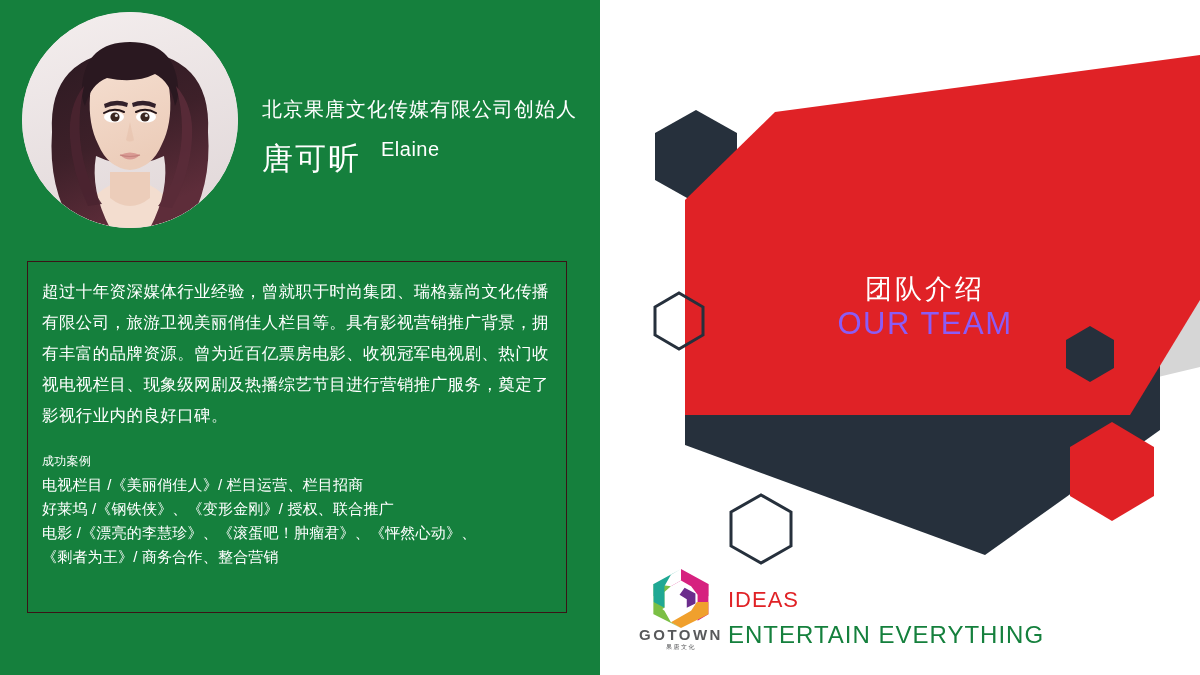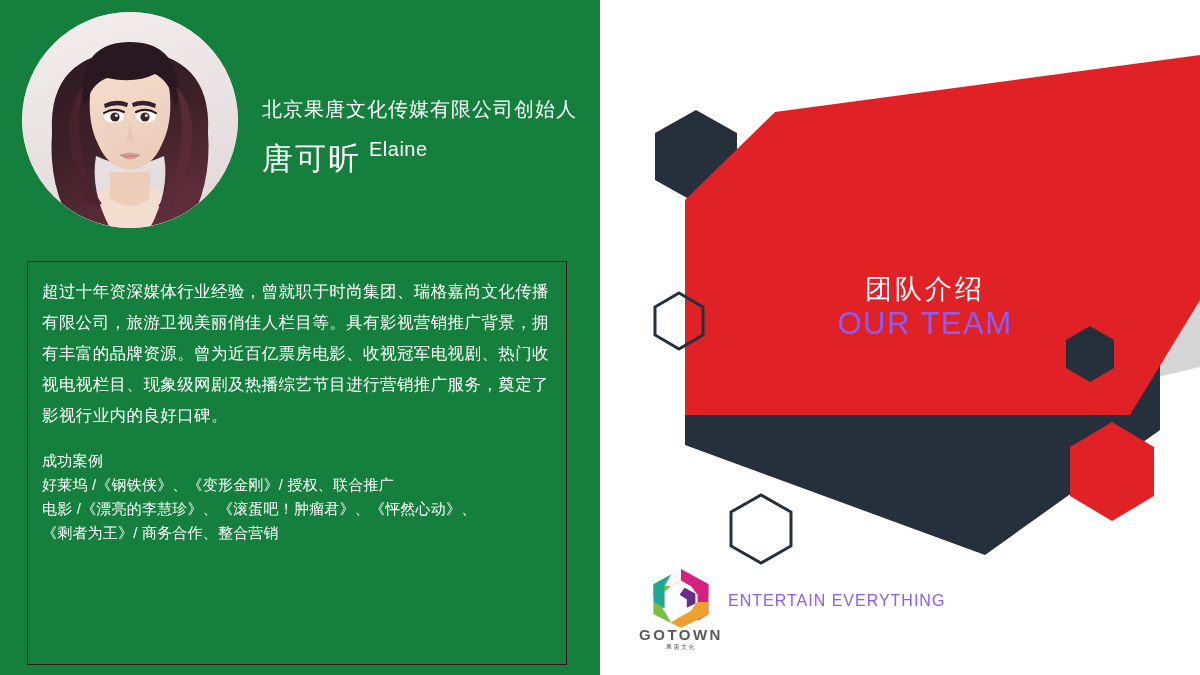--- a/index.html
+++ b/index.html
@@ -58,44 +58,44 @@
     white-space: nowrap;
   }
   .person-name {
     font-size: 31px;
     color: #ffffff;
     letter-spacing: 2px;
   }
   .person-name-en {
     font-size: 20px;
     color: #ffffff;
-    margin-left: 8px;
+    margin-left: 20px;
     letter-spacing: 0.5px;
   }
 
   .bio-box {
     position: absolute;
     left: 27px;
     top: 261px;
     width: 540px;
-    height: 404px;
+    height: 352px;
     border: 1.5px solid #3a1416;
     box-sizing: border-box;
     padding: 14px 12px 10px 14px;
   }
   .bio-paragraph {
     font-size: 16.5px;
     line-height: 31px;
     color: #ffffff;
     letter-spacing: 0.4px;
     margin: 0;
   }
   .cases-title {
     margin-top: 18px;
-    font-size: 15px;
+    font-size: 12px;
     line-height: 24px;
     color: #ffffff;
     letter-spacing: 0.3px;
   }
   .cases-list {
     margin: 0;
     padding: 0;
     list-style: none;
   }
   .cases-list li {
@@ -177,22 +177,22 @@
     left: 128px;
     top: 583px;
   }
   .tagline-line1 {
     font-size: 22px;
     color: #e02226;
     letter-spacing: 1px;
     line-height: 34px;
   }
   .tagline-line2 {
-    font-size: 16px;
-    color: #8b5cf6;
+    font-size: 24px;
+    color: #15803d;
     letter-spacing: 1px;
     line-height: 36px;
   }
 </style>
 </head>
 <body>
 
 <div id="slide">
 
   <div class="left-panel">
@@ -255,20 +255,21 @@
     <div class="person-role">北京果唐文化传媒有限公司创始人</div>
     <div class="person-name-row">
       <span class="person-name">唐可昕</span>
       <span class="person-name-en">Elaine</span>
     </div>
 
     <div class="bio-box">
       <p class="bio-paragraph">超过十年资深媒体行业经验，曾就职于时尚集团、瑞格嘉尚文化传播有限公司，旅游卫视美丽俏佳人栏目等。具有影视营销推广背景，拥有丰富的品牌资源。曾为近百亿票房电影、收视冠军电视剧、热门收视电视栏目、现象级网剧及热播综艺节目进行营销推广服务，奠定了影视行业内的良好口碑。</p>
       <div class="cases-title">成功案例</div>
       <ul class="cases-list">
+        <li>电视栏目 /《美丽俏佳人》/ 栏目运营、栏目招商</li>
         <li>好莱坞 /《钢铁侠》、《变形金刚》/ 授权、联合推广</li>
         <li>电影 /《漂亮的李慧珍》、《滚蛋吧！肿瘤君》、《怦然心动》、</li>
         <li>《剩者为王》/ 商务合作、整合营销</li>
       </ul>
     </div>
   </div>
 
   <div class="right-panel">
 
     <svg class="shapes" viewBox="0 0 600 675" xmlns="http://www.w3.org/2000/svg">
@@ -310,17 +311,18 @@
           <polygon points="12,25 12,50 27,58 27,28" fill="#1fa894"></polygon>
           <polygon points="50,20 64,28 64,44 50,52 36,44 36,28" fill="#ffffff"></polygon>
           <polygon points="55,30 70,38 70,52 58,58 58,46 48,40" fill="#6b2d8c"></polygon>
         </g>
       </svg>
       <div class="logo-wordmark">GOTOWN</div>
       <div class="logo-subword">果唐文化</div>
     </div>
 
     <div class="tagline">
+      <div class="tagline-line1">IDEAS</div>
       <div class="tagline-line2">ENTERTAIN  EVERYTHING</div>
     </div>
   </div>
 
 </div>
 
 </body></html>

